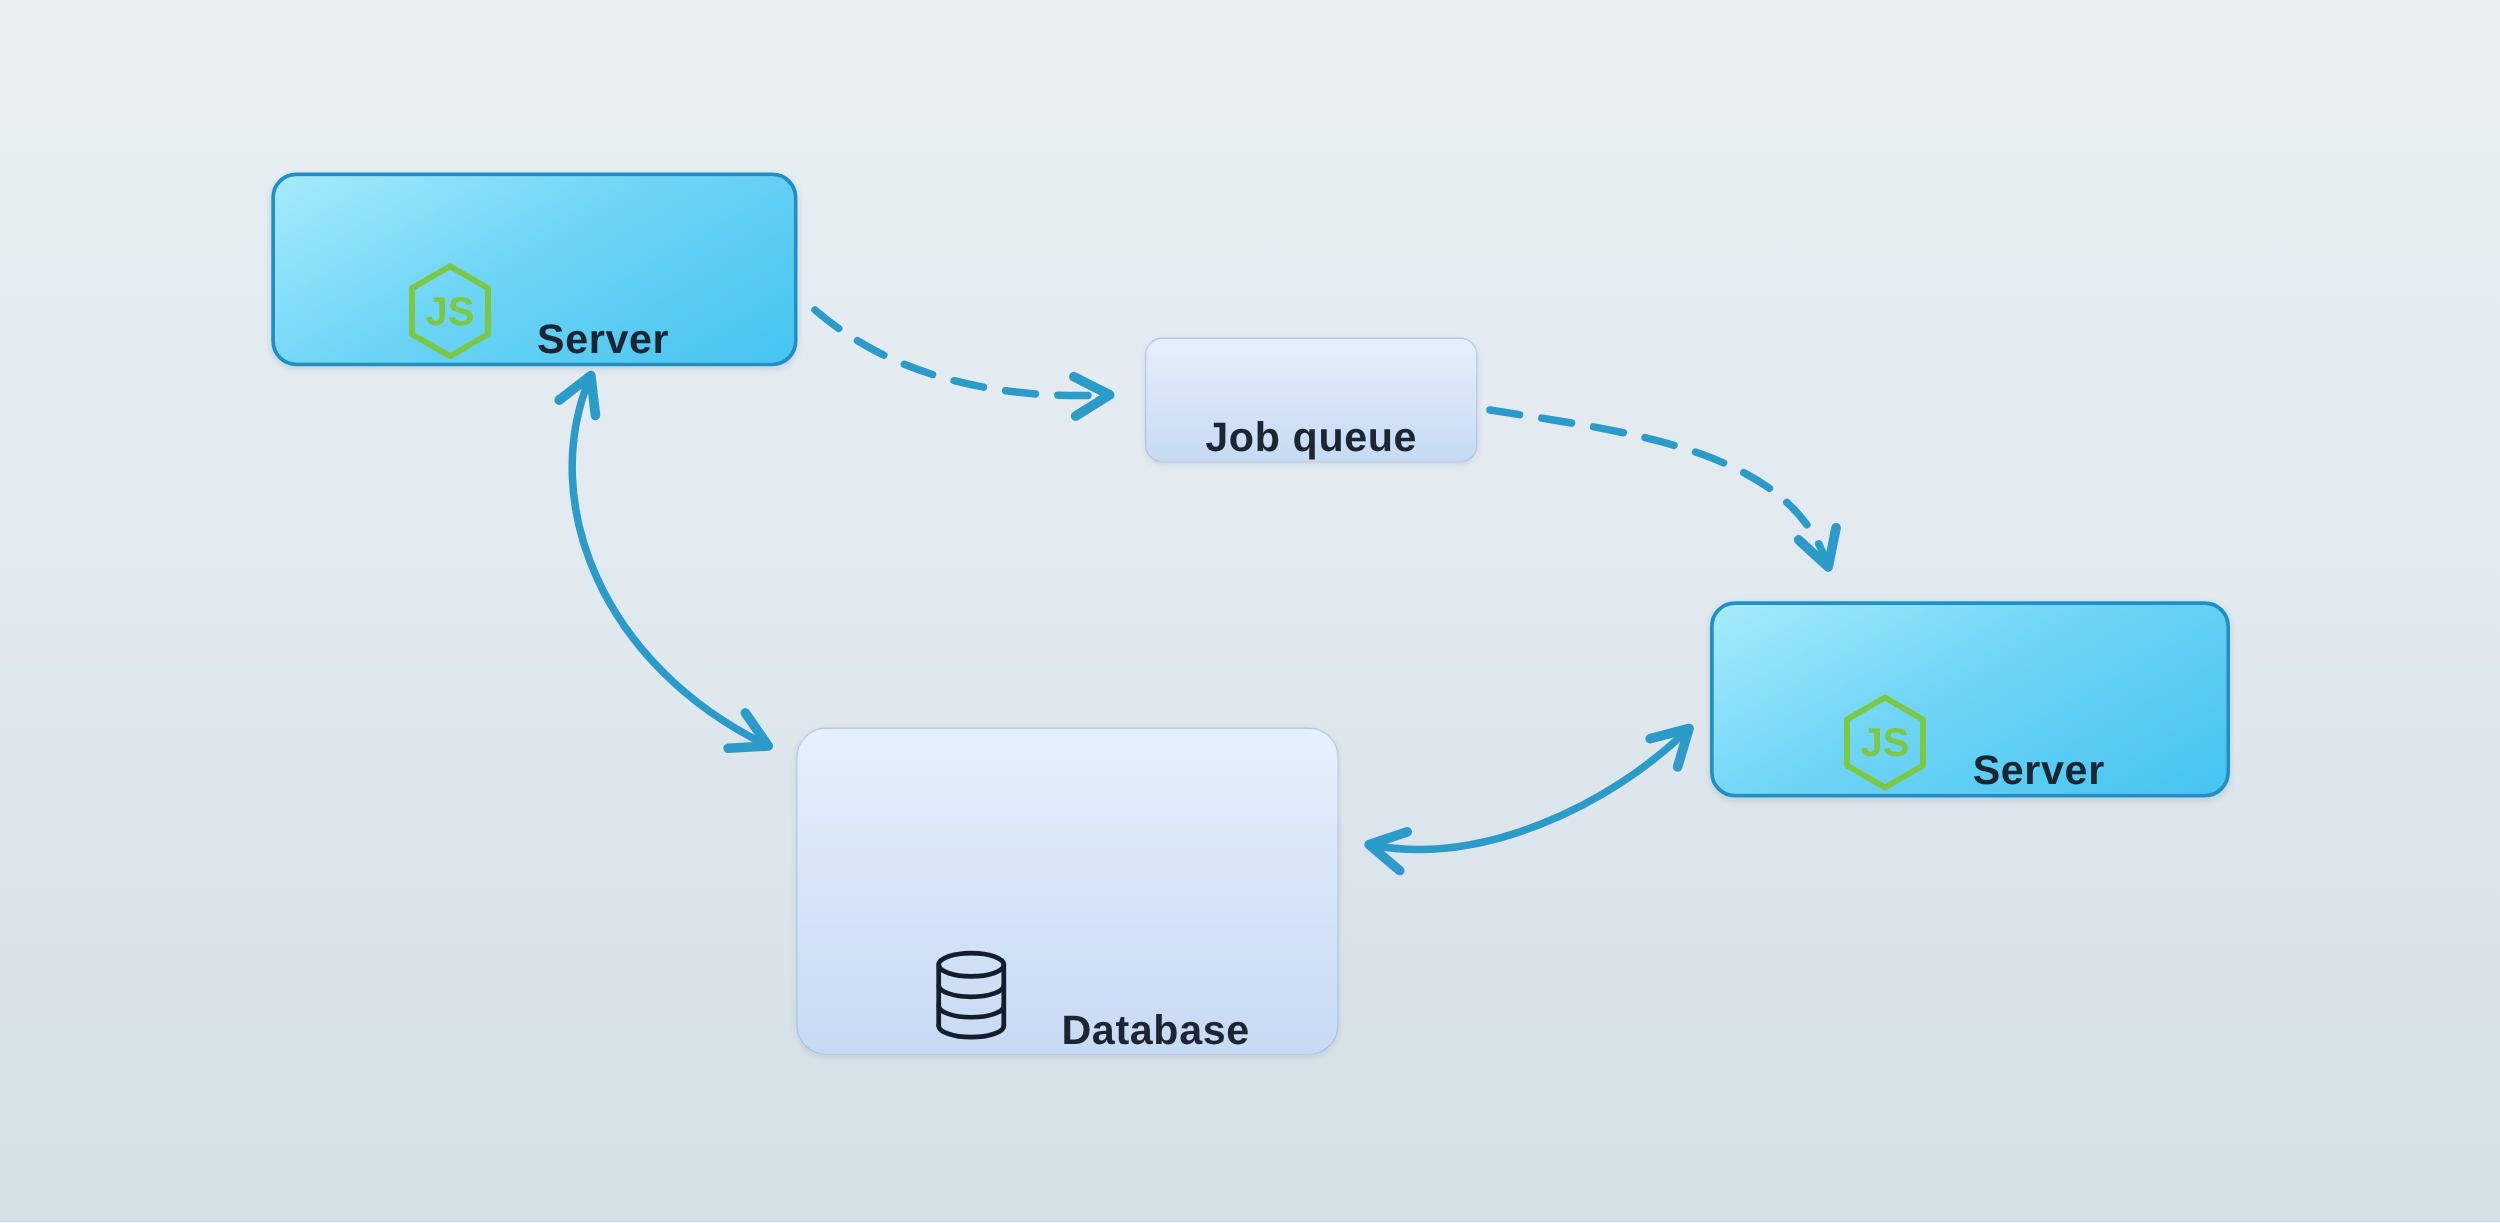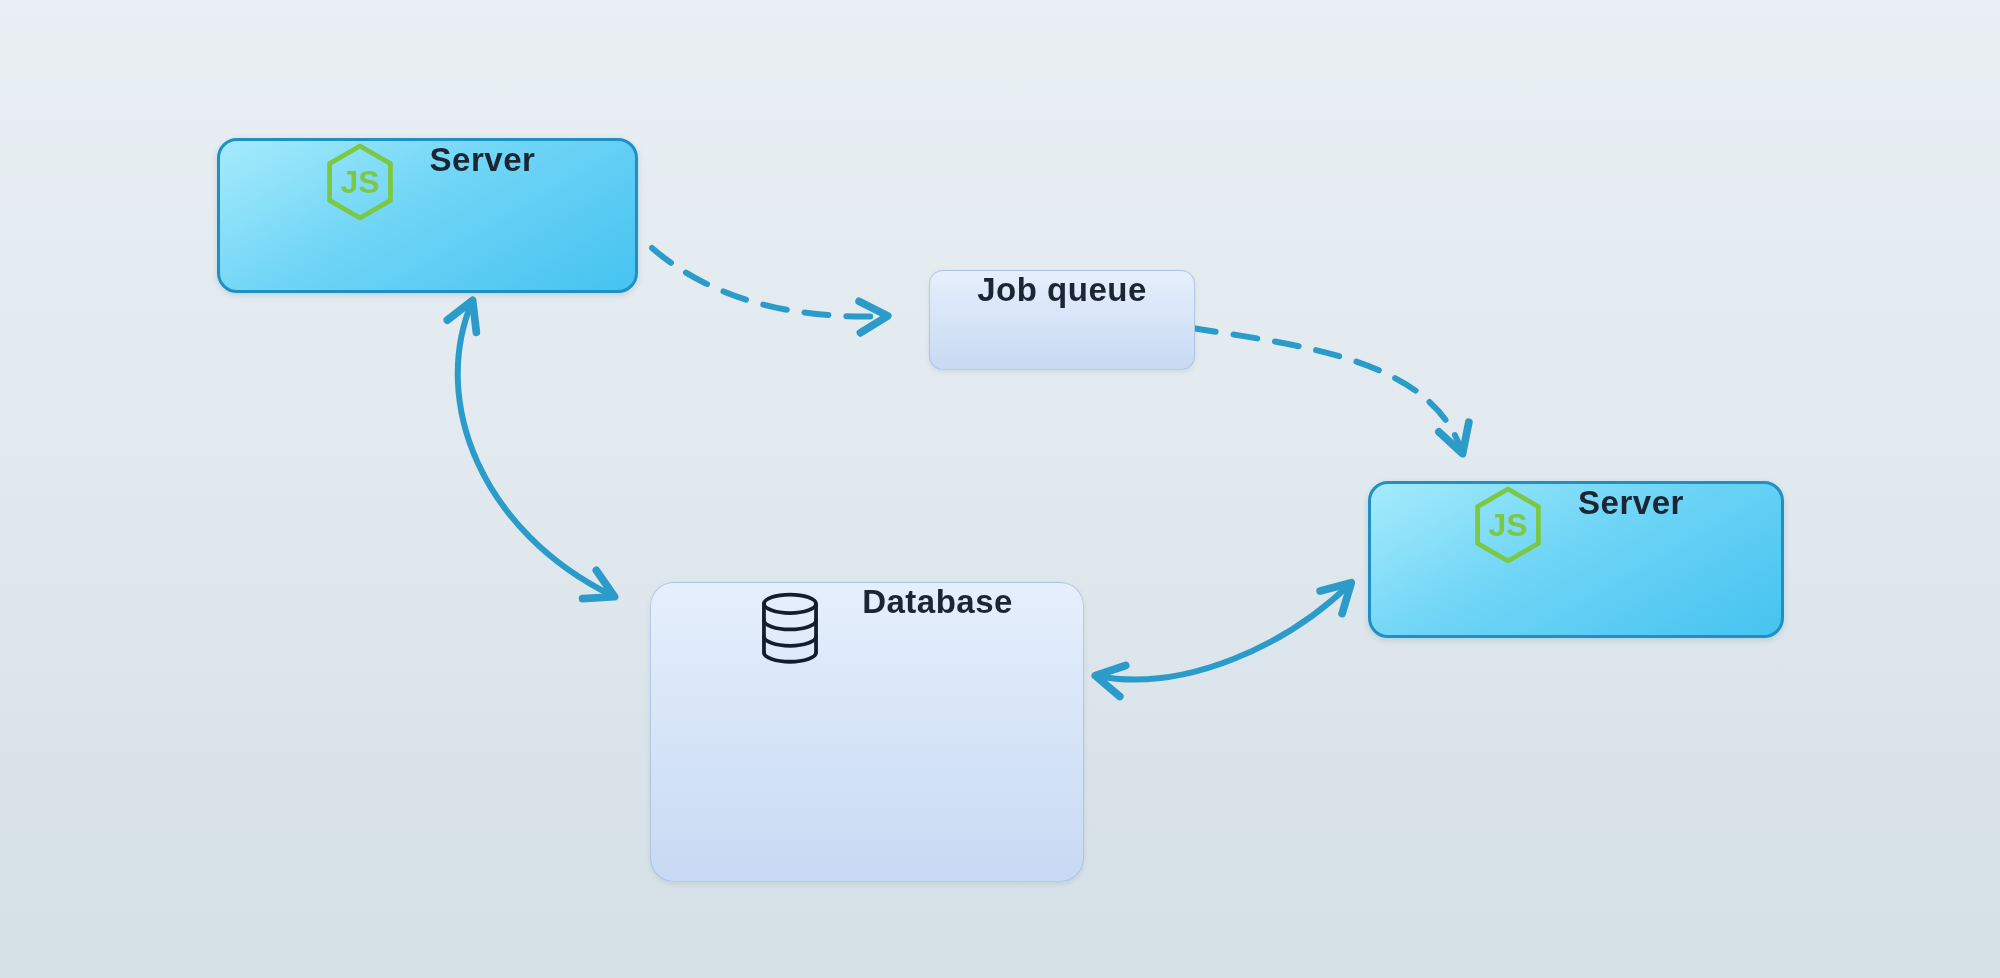--- a/index.html
+++ b/index.html
@@ -41,21 +41,21 @@
   .arrowhead{
     fill:none;
     stroke:var(--arrow);
     stroke-width:2.2;
     stroke-linecap:round;
     stroke-linejoin:round;
   }
   .node{
     position:absolute;
     display:flex;
-    align-items:flex-start;
+    align-items:flex-end;
     justify-content:center;
     gap:30px;
     box-sizing:border-box;
   }
   .node-label{
     font-weight:bold;
     font-size:33px;
     color:var(--label);
     letter-spacing:0.5px;
     white-space:nowrap;
@@ -64,26 +64,25 @@
     background:linear-gradient(150deg, var(--accent-top) 0%, #6fd5f6 45%, var(--accent-bottom) 100%);
     border:3px solid var(--accent-border);
     border-radius:20px;
     box-shadow:0 2px 6px rgba(30,90,130,0.18);
   }
   .node.light{
     background:linear-gradient(180deg, var(--light-top) 0%, var(--light-bottom) 100%);
     border:1px solid rgba(150,175,210,0.55);
     border-radius:16px;
     box-shadow:0 2px 5px rgba(60,90,130,0.12);
-    margin-left:13px;
   }
   #server-node{left:217px;top:138px;width:421px;height:155px;}
   #jobqueue-node{left:916px;top:270px;width:266px;height:100px;border-radius:14px;}
   #worker-node{left:1368px;top:481px;width:416px;height:157px;}
-  #database-node{left:637px;top:582px;width:434px;height:300px;border-radius:24px;padding-left:27px;}
+  #database-node{left:637px;top:582px;width:434px;height:262px;border-radius:24px;padding-left:27px;}
   .nodejs-icon{width:80px;height:82px;flex:0 0 auto;}
   .nodejs-hex{
     fill:none;
     stroke:var(--nodejs-green);
     stroke-width:6;
     stroke-linejoin:round;
   }
   .nodejs-text{
     fill:var(--nodejs-green);
     font-family:"Liberation Sans", sans-serif;

